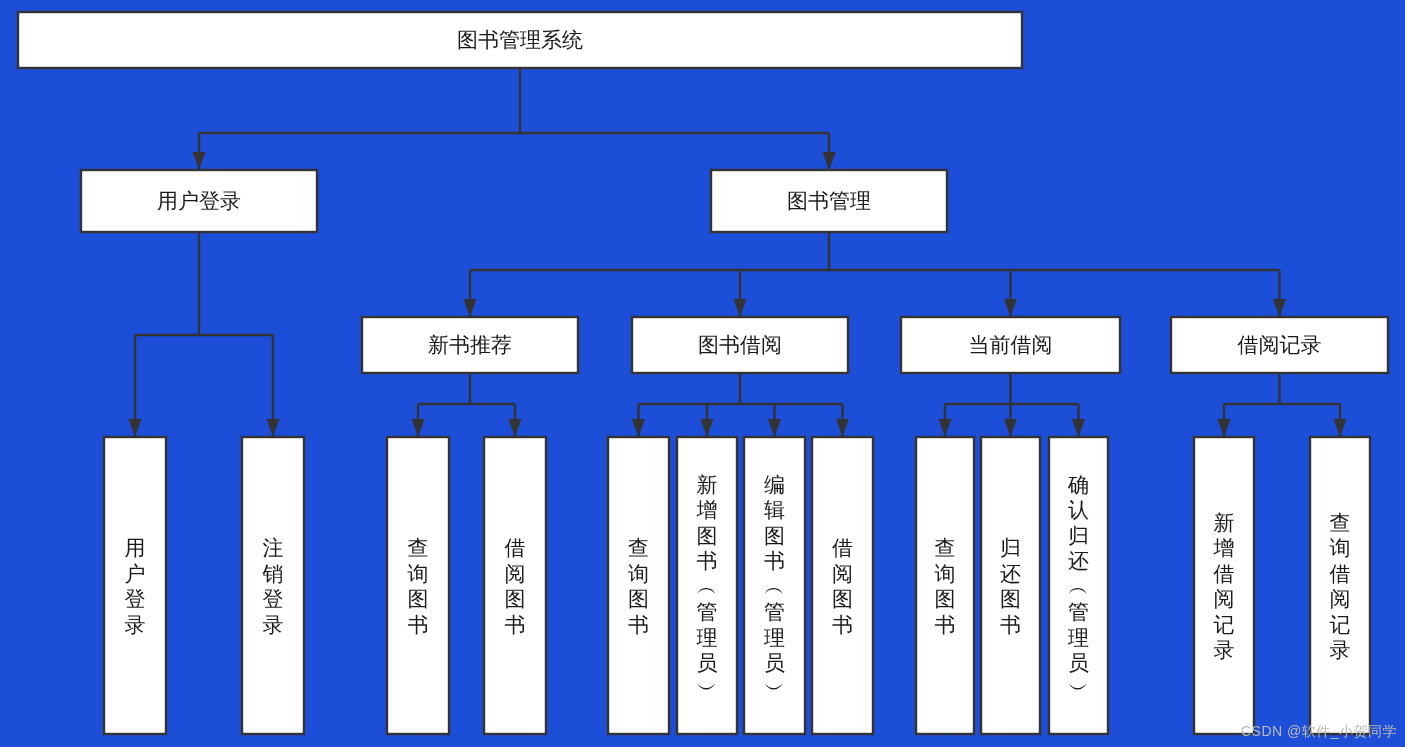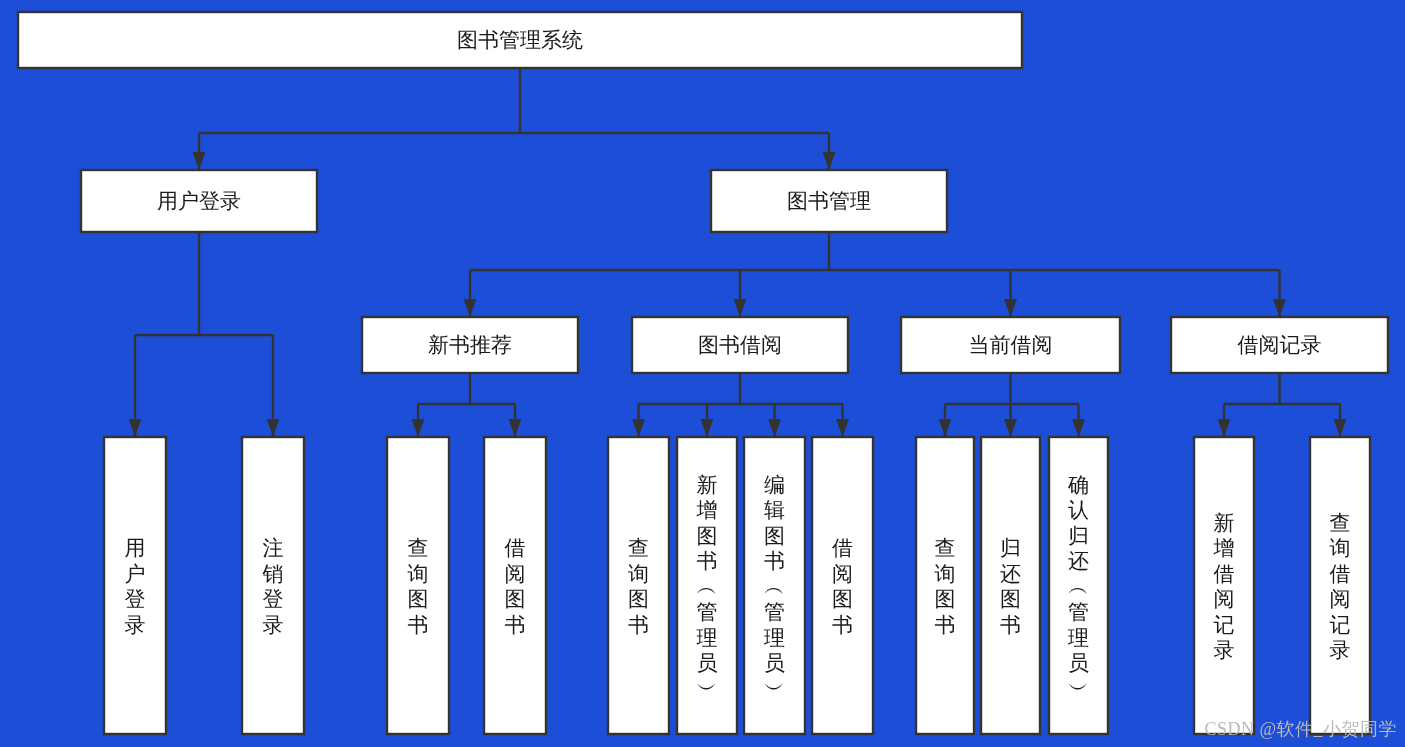--- a/index.html
+++ b/index.html
@@ -54,22 +54,22 @@
     font-family: "DejaVu Sans", "Liberation Sans", sans-serif;
     font-size: 21px;
     fill: #1a1a1a;
     text-anchor: middle;
     white-space: pre;
   }
   .watermark-text {
     position: absolute;
     right: 8px;
     bottom: 6px;
-    font-family: Liberation Serif, serif;
-    font-size: 18px;
+    font-family: Liberation Sans, sans-serif;
+    font-size: 14px;
     color: #b9b9b9;
     letter-spacing: 0.5px;
     user-select: none;
     pointer-events: none;
   }
 </style>
 </head>
 <body>
 
 <div id="diagram-root">

